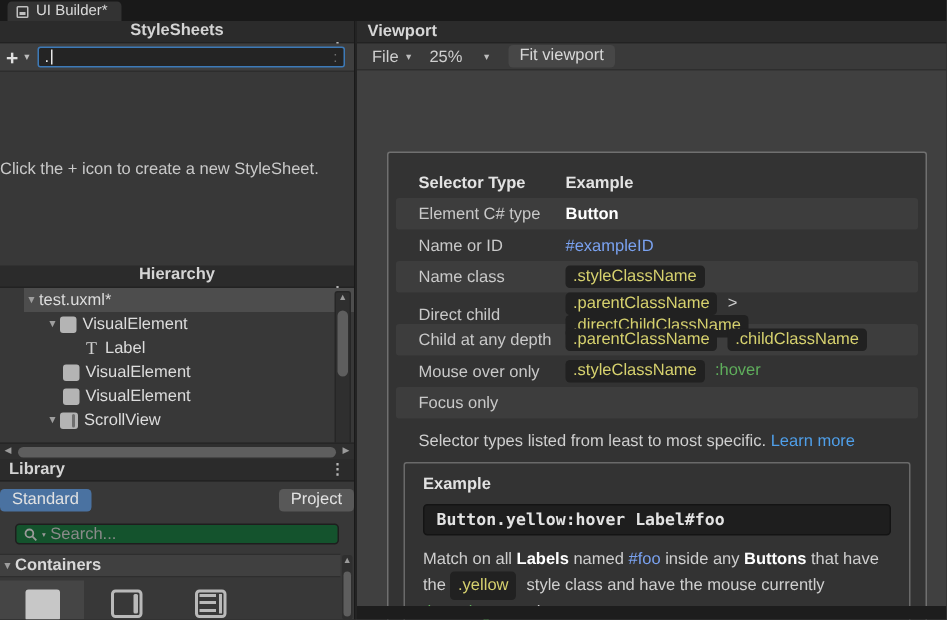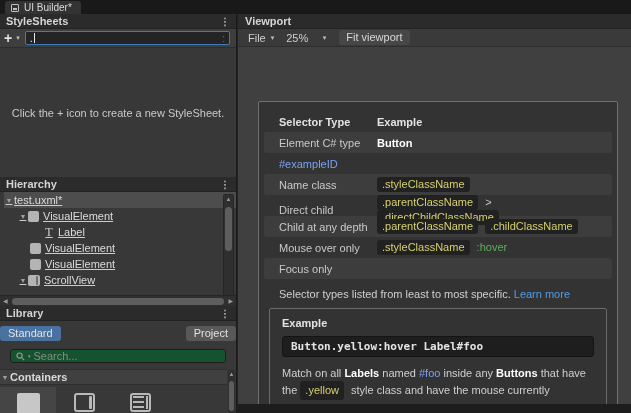--- a/index.html
+++ b/index.html
@@ -22,42 +22,42 @@
 
   
   .left { position:absolute; left:0; top:14px; width:237px; height:399px; background:#383838; border-right:1px solid #1a1a1a; }
   .phead {
     position:absolute; left:0; right:0; height:15px; background:#2b2b2b;
     border-bottom:1px solid #222; display:flex; align-items:center; padding:0 6px;
     font-weight:bold; color:#d4d4d4;
   }
   .kebab { margin-left:auto; color:#b5b5b5; font-size:10px; letter-spacing:0; cursor:pointer; }
 
-  .ss-head { top:0; }
+  .ss-head { top:0;flex-direction:column; }
   .ss-toolbar {
     position:absolute; top:15px; left:0; right:0; height:19px; background:#3e3e3e;
     border-bottom:1px solid #2d2d2d; display:flex; align-items:center; padding:0 2px;
   }
   .plus-btn { color:#e0e0e0; font-size:14px; font-weight:bold; line-height:17px; padding:0 2px; }
   .caret { font-size:7px; color:#bdbdbd; padding:0 2px; }
   .sel-input {
     flex:1; height:14px; margin:0 4px 0 3px; background:#242424;
     border:1px solid #3d7ab8; border-radius:2px; display:flex; align-items:center;
     padding:0 4px; color:#e8e8e8;
   }
   .sel-caret { display:inline-block; width:1px; height:10px; background:#e8e8e8; margin-left:1px; }
   .sel-colon { margin-left:auto; color:#6f6f6f; font-size:10px; }
   .ss-body {
     position:absolute; top:34px; left:0; right:0; height:129px;
-    display:flex; align-items:center; justify-content:center; text-align:center;
+    display:flex; align-items:center; text-align:center;
     color:#c9c9c9;
   }
 
-  .hi-head { top:163px; }
-  .tree { position:absolute; top:178px; left:4px; right:0; height:103px; overflow:hidden;text-decoration:underline; }
+  .hi-head { top:163px;flex-direction:column; }
+  .tree { position:absolute; top:178px; left:16px; right:0; height:103px; overflow:hidden; }
   .trow { height:16px; display:flex; align-items:center; color:#dcdcdc; white-space:nowrap; cursor:default; }
   .trow.selected { background:#4d4d4d; }
   .exp { width:10px; text-align:center; font-size:7px; color:#9e9e9e; flex:none; }
   .sp { flex:none; display:inline-block; }
   .sq-ic { width:11px; height:11px; background:#b4b4b4; border-radius:2px; margin-right:4px; flex:none; }
   .t-ic { font-family:"Liberation Serif", serif; font-size:12px; color:#cfcfcf; margin-right:4px; width:10px; text-align:center; flex:none; }
   .sv-ic { width:12px; height:11px; background:#b4b4b4; border-radius:2px; margin-right:4px; position:relative; flex:none; }
   .sv-ic::after { content:""; position:absolute; top:1px; bottom:1px; right:2px; width:2px; background:#6f6f6f; border-radius:1px; }
 
   .vscroll {
@@ -294,20 +294,21 @@
       <div class="t-row hdr">
         <span>Selector Type</span>
         <span>Example</span>
       </div>
 
       <div class="t-row alt">
         <span>Element C# type</span>
         <span><span class="boldw">Button</span></span>
       </div>
       <div class="t-row">
+        <span>Name or ID</span>
         <span><span class="idblue">#exampleID</span></span>
       </div>
       <div class="t-row alt">
         <span>Name class</span>
         <span><span class="chip">.styleClassName</span></span>
       </div>
       <div class="t-row">
         <span>Direct child</span>
         <span>
           <span class="chip">.parentClassName</span>

